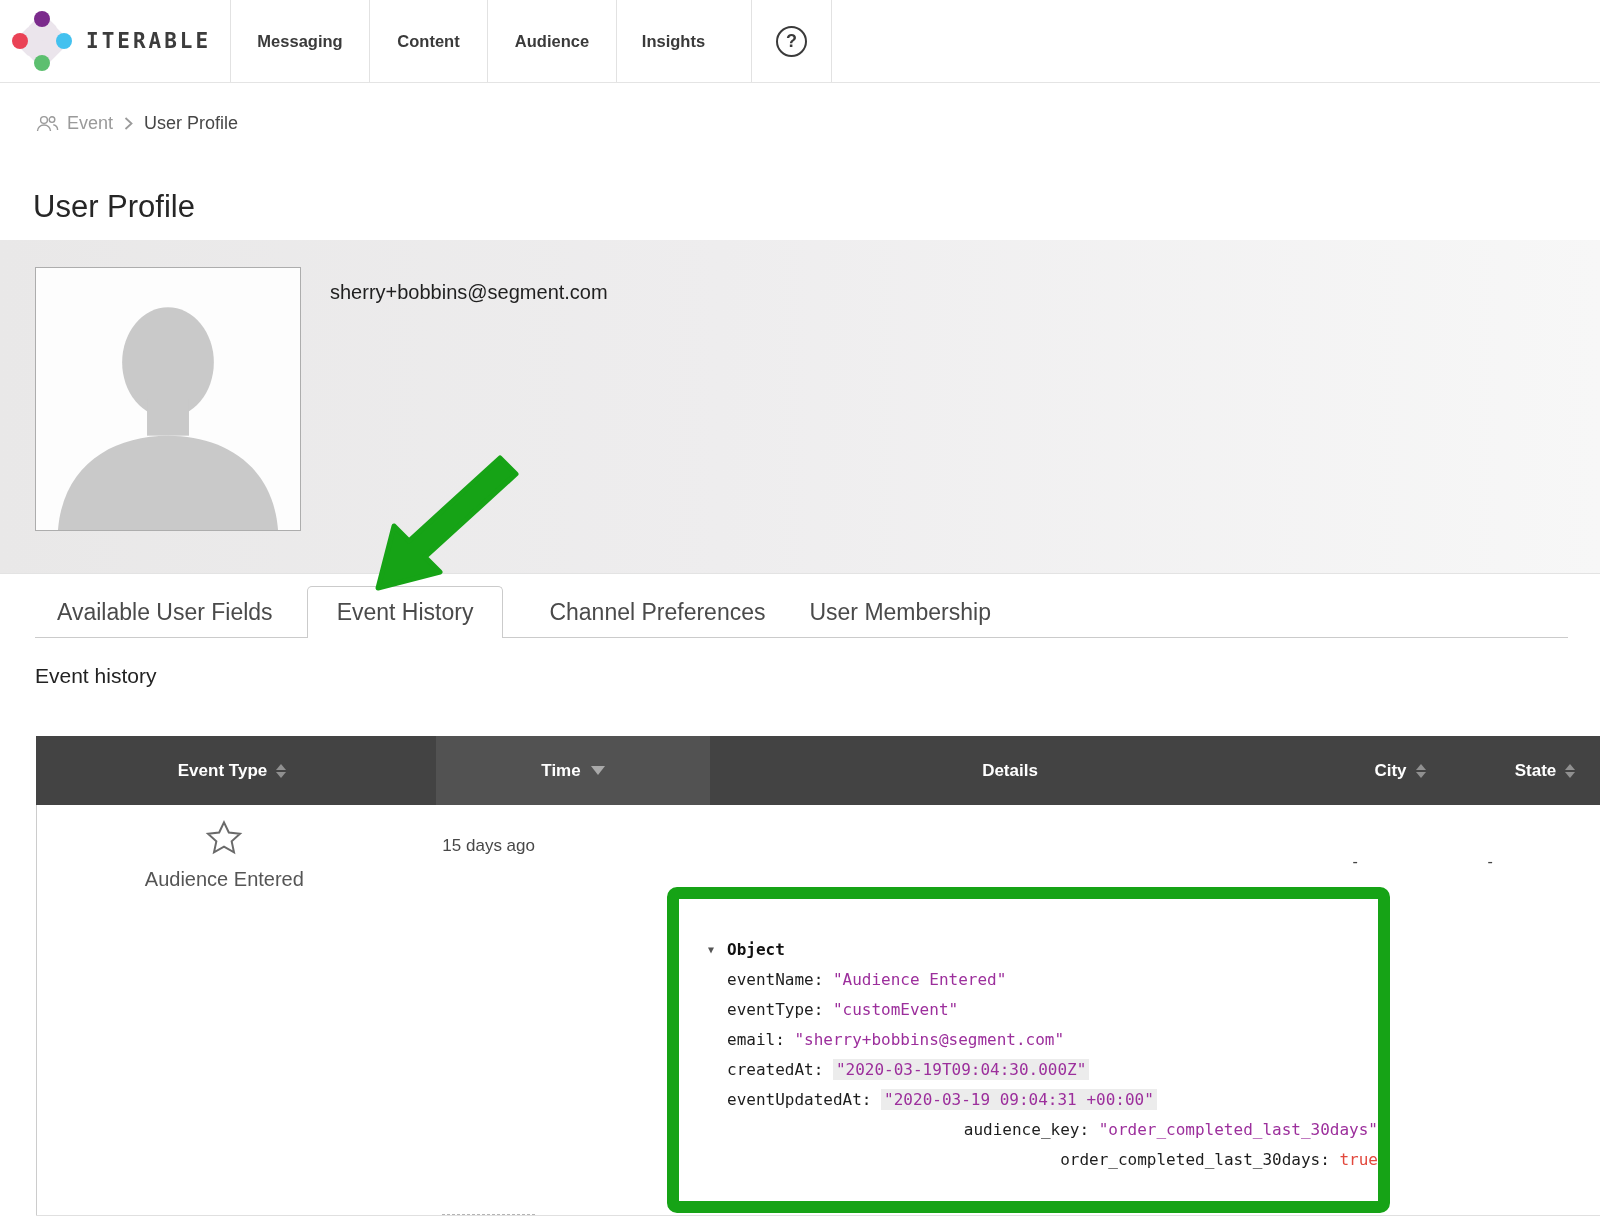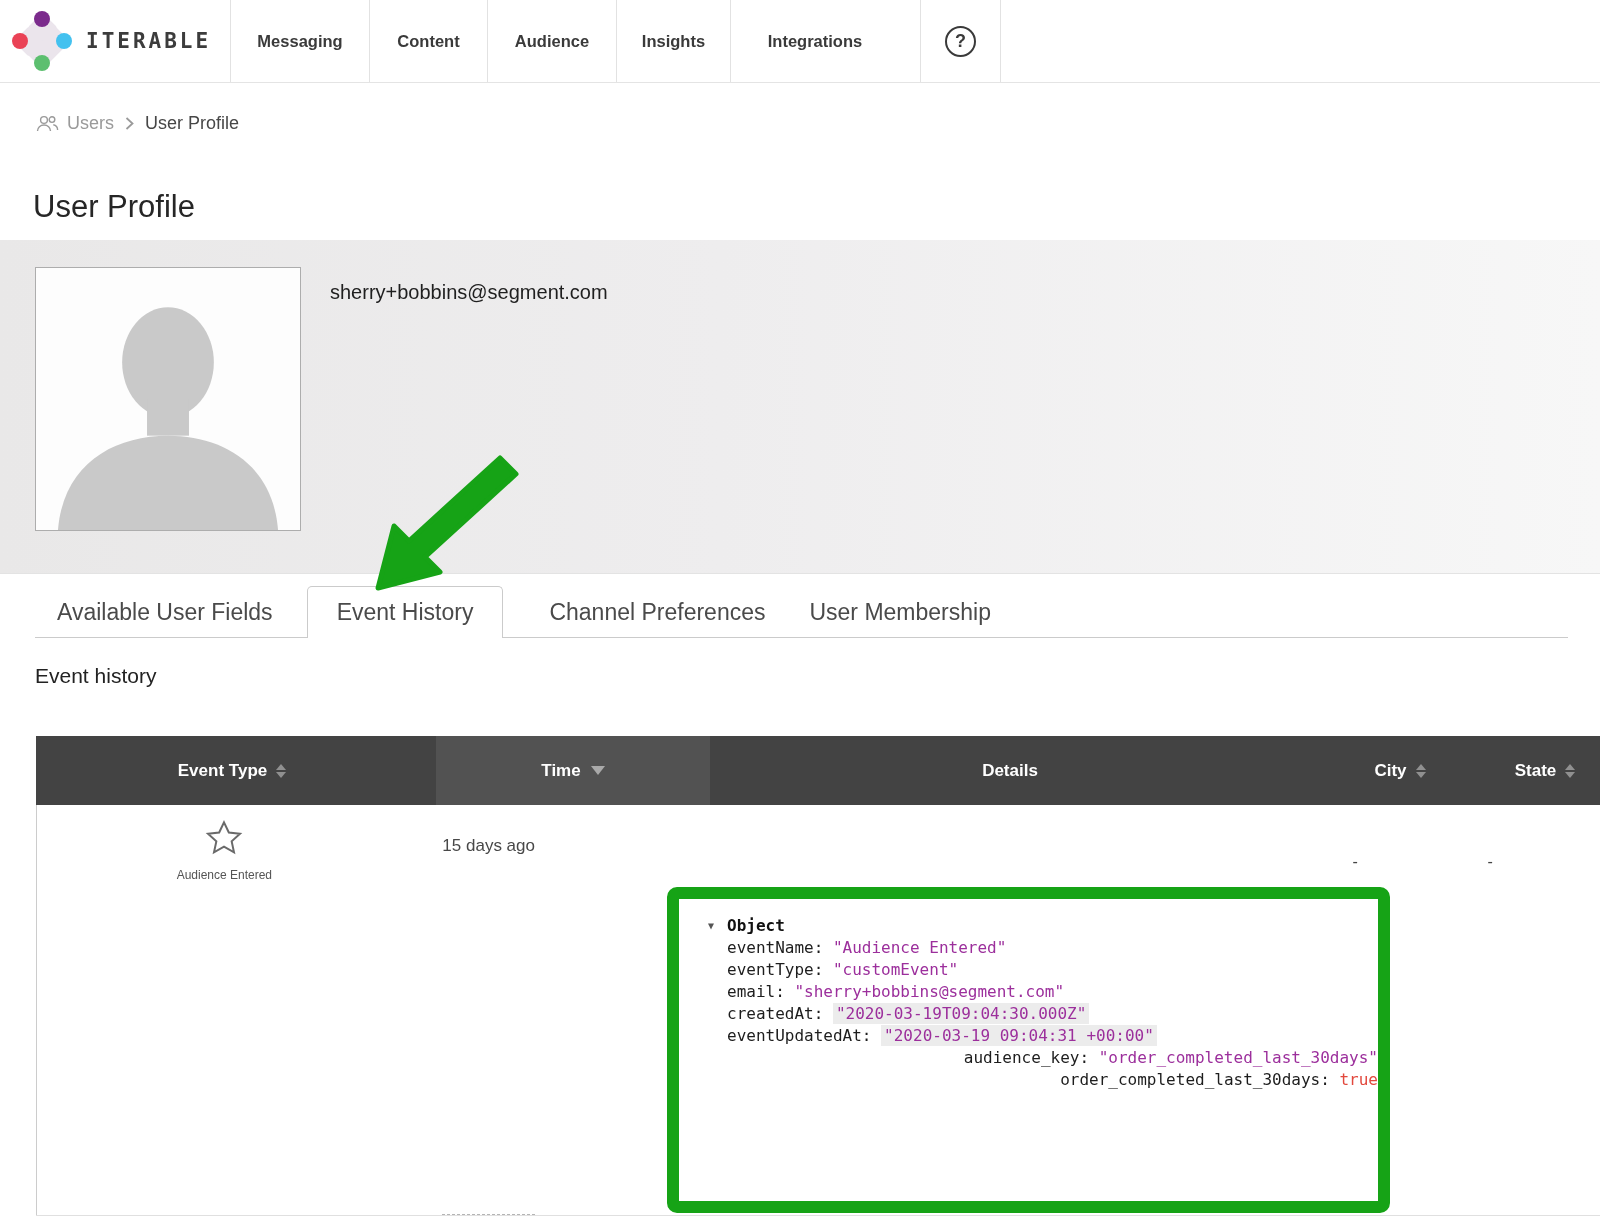--- a/index.html
+++ b/index.html
@@ -74,35 +74,35 @@
             border-top:9px solid #a9a9a9; margin-left:10px; }
 
   
   .tbody { position:absolute; left:36px; top:805px; width:1564px; height:410px;
            border-left:1px solid #ccc; display:flex; }
   .row-divider { position:absolute; left:36px; top:1215px; width:1564px; height:1px; background:#e0e0e0; }
   .cell { }
   .c-event { width:400px; display:flex; flex-direction:column; align-items:center;
              padding-top:13px; padding-right:25px; }
   .star { cursor:pointer; line-height:0; }
-  .ev-label { margin-top:10px; font-size:12px; color:#555; }
+  .ev-label { margin-top:10px; font-size:20px; color:#555; }
   .c-time { width:274px; display:flex; justify-content:center; padding-right:170px; padding-top:31px; }
   .time-text { font-size:17px; color:#484848; border-bottom:1px dashed #b5b5b5; padding-bottom:7px;
                cursor:default; }
   .c-details { width:600px; }
   .c-city { width:130px; display:flex; justify-content:center; padding-right:40px; padding-top:48px; }
   .c-state { width:160px; display:flex; justify-content:center; padding-right:60px; padding-top:48px; }
   .dash { font-size:16px; color:#444; }
 
   
   .json-box { position:absolute; left:667px; top:887px; width:723px; height:326px;
               border:12px solid var(--annotation-green,#16A316); border-radius:10px;
               background:#fff; z-index:5; }
-  .json { padding-top:16px; font-family:"DejaVu Sans Mono", monospace; font-size:16px;
-          line-height:22px; color:#1d1d1d; white-space:nowrap; }
+  .json { padding-top:36px; font-family:"DejaVu Sans Mono", monospace; font-size:16px;
+          line-height:30px; color:#1d1d1d; white-space:nowrap; }
   .jl { }
   .ind-0 { padding-left:29px; } .ind-1 { padding-left:48px; } .ind-2 { padding-left:67px;text-align:right; }
   .mk-tri { display:inline-block; width:19px; font-size:10px; color:#555; vertical-align:2px;
             cursor:pointer; }
   .jk { color:#1d1d1d; margin-right:9.6px; }
   .jk:empty { margin-right:0; }
   .jv.obj { font-weight:bold; color:#111; }
   .jv.str { color:var(--json-string,#9C2F9C); }
   .jv.boolean { color:var(--json-bool,#E2483D); }
   .jv.hl { background:#ececec; padding:1px 3px; }
@@ -137,38 +137,35 @@
         </div>
       <div class="nav-item ni-1">
           <span>Content</span>
         </div>
       <div class="nav-item ni-2">
           <span>Audience</span>
         </div>
       <div class="nav-item ni-3">
           <span>Insights</span>
         </div>
-      <div class="nav-item ni-4">
-          <span>Integrations</span>
-        </div>
     </nav>
     <div class="nav-help">
       <span class="help-circle">?</span>
     </div>
   </header>
 
   <div class="breadcrumb">
     <span class="bc-link">
       <svg width="24" height="17" viewBox="0 0 24 17" fill="none" stroke="#9a9a9a" stroke-width="1.4">
         <circle cx="9" cy="5" r="3.4"></circle>
         <path d="M2.5 16c0-3.6 2.9-6 6.5-6s6.5 2.4 6.5 6"></path>
         <circle cx="17" cy="4.6" r="2.8"></circle>
         <path d="M18.3 9.7c2.6.5 4.3 2.6 4.3 5.3"></path>
       </svg>
-      <span>Users</span>
+      <span>Event</span>
     </span>
     <svg width="11" height="17" viewBox="0 0 11 17">
       <path d="M2.5 3l6 5.5-6 5.5" stroke="#9a9a9a" stroke-width="1.8" fill="none"></path>
     </svg>
     <span class="bc-current">User Profile</span>
   </div>
 
   <h1 class="page-title">User Profile</h1>
 
   <section class="band">

